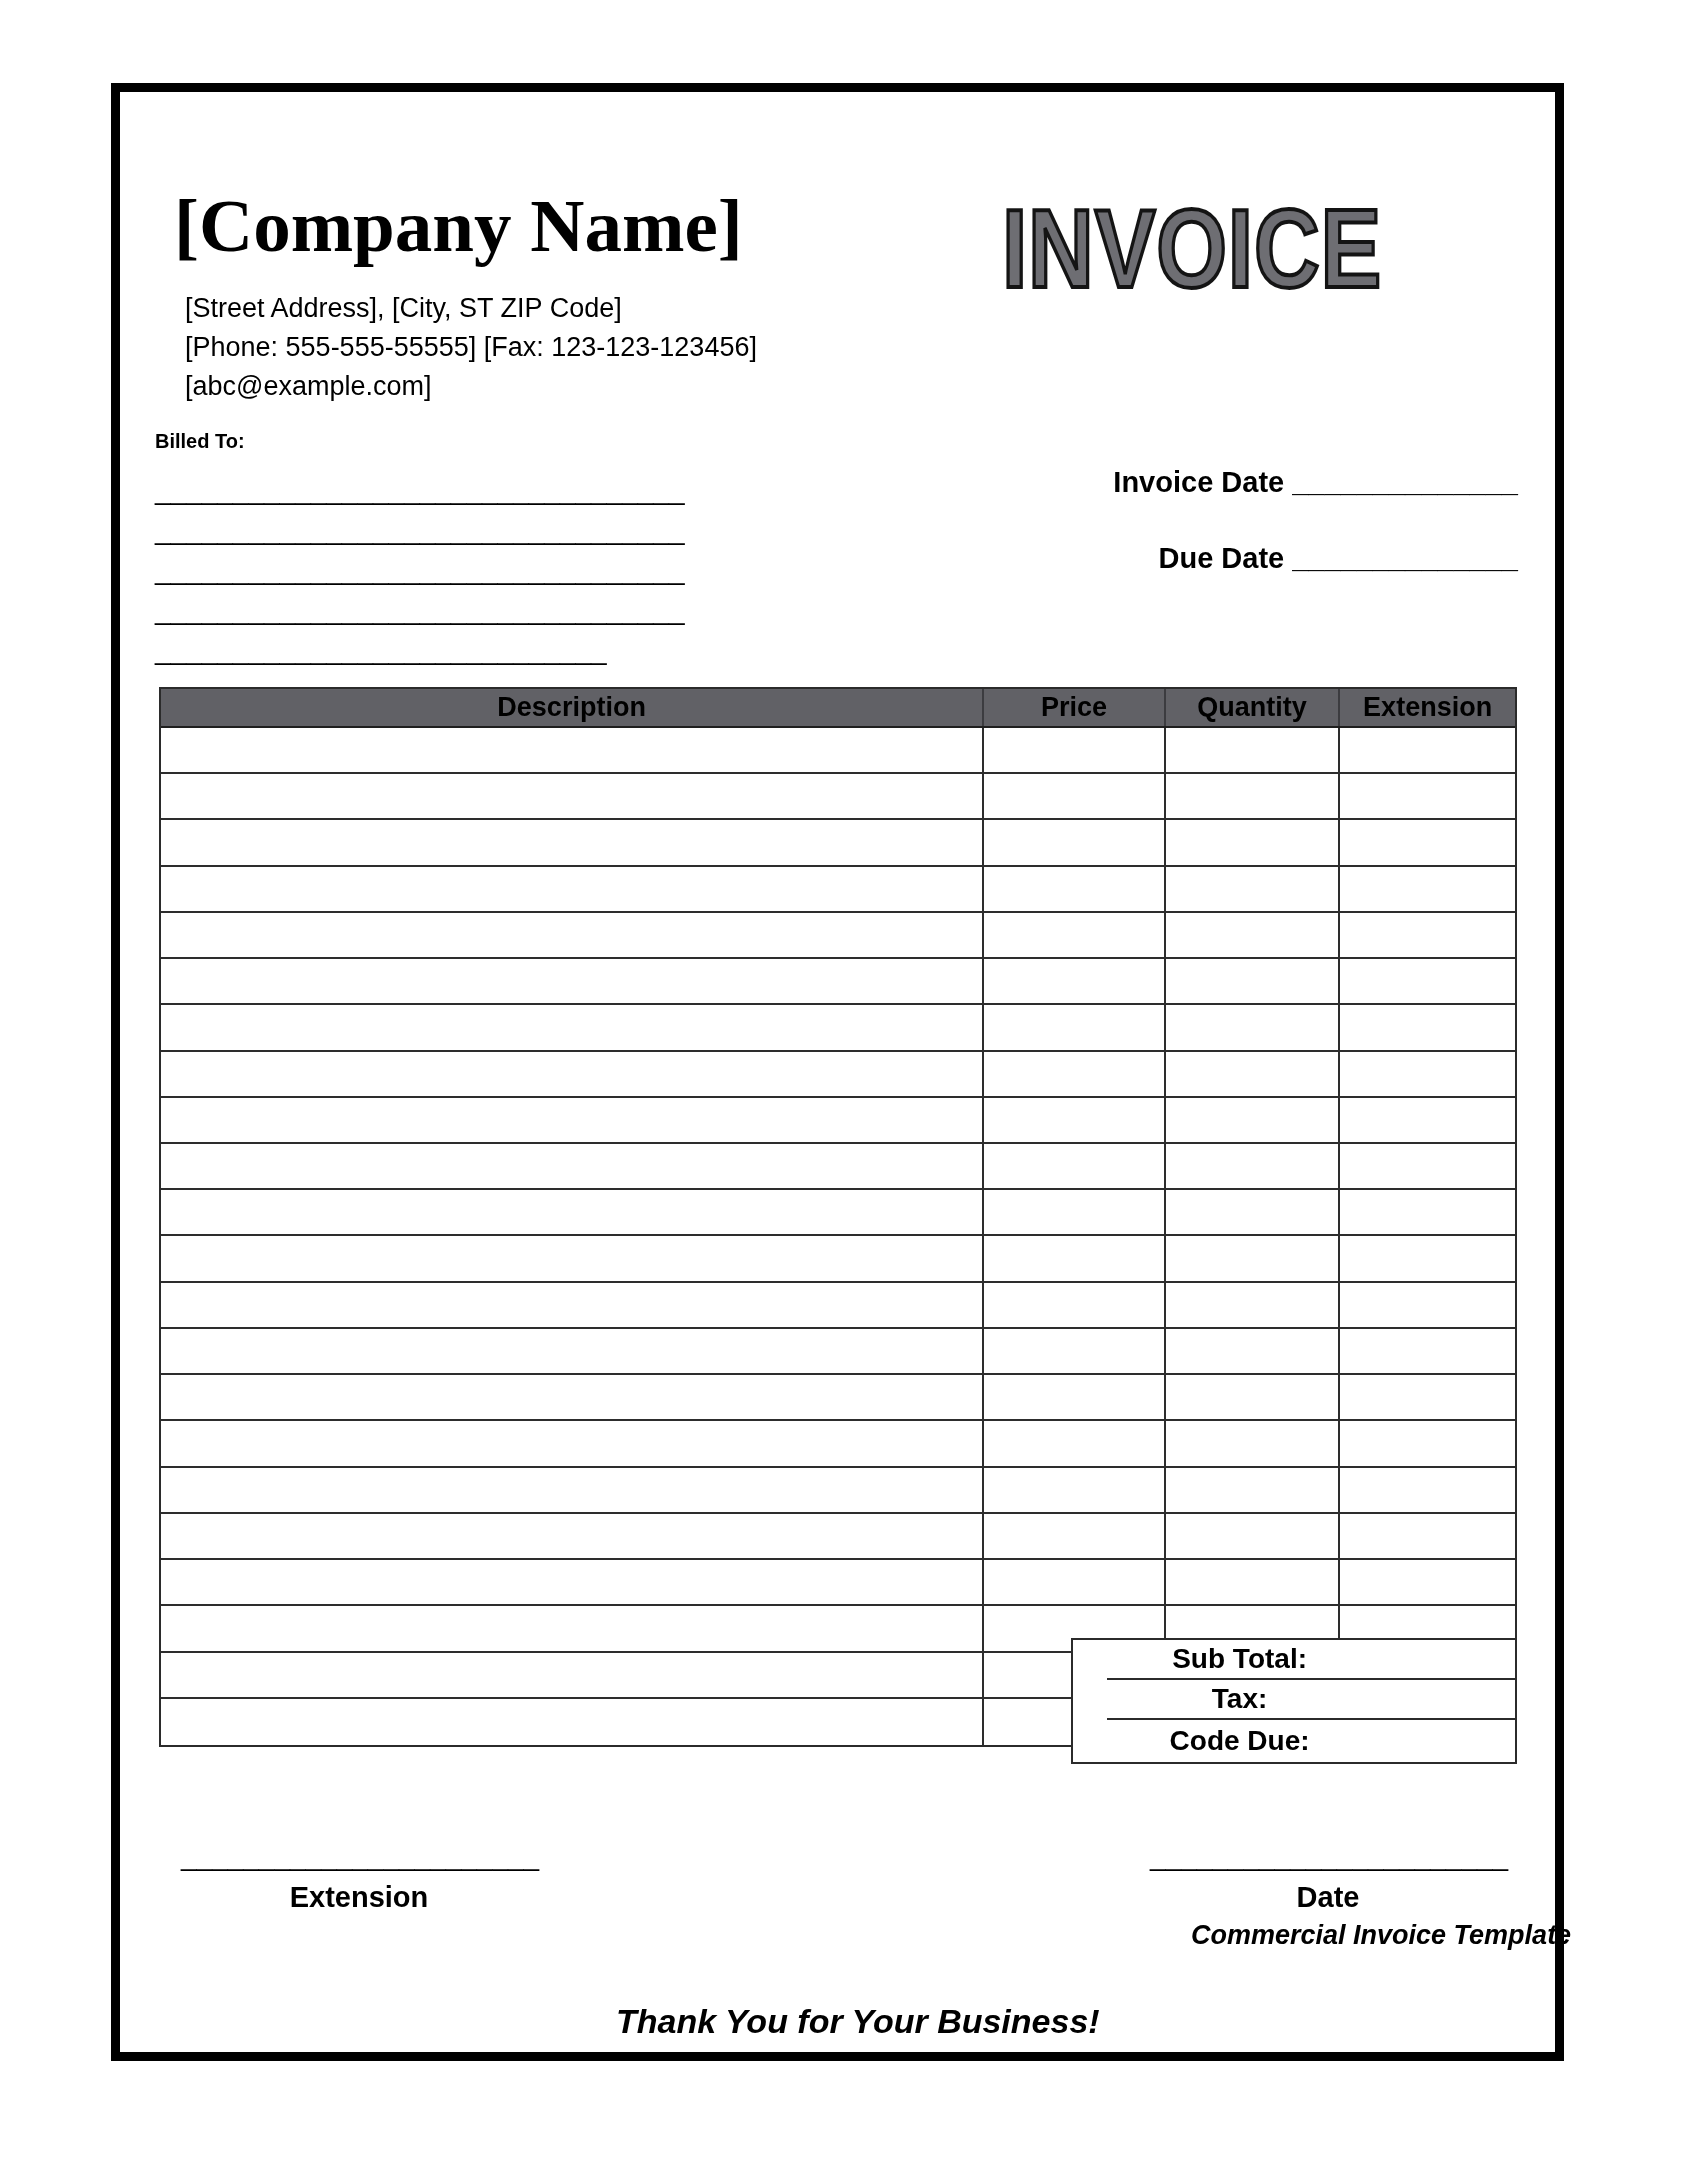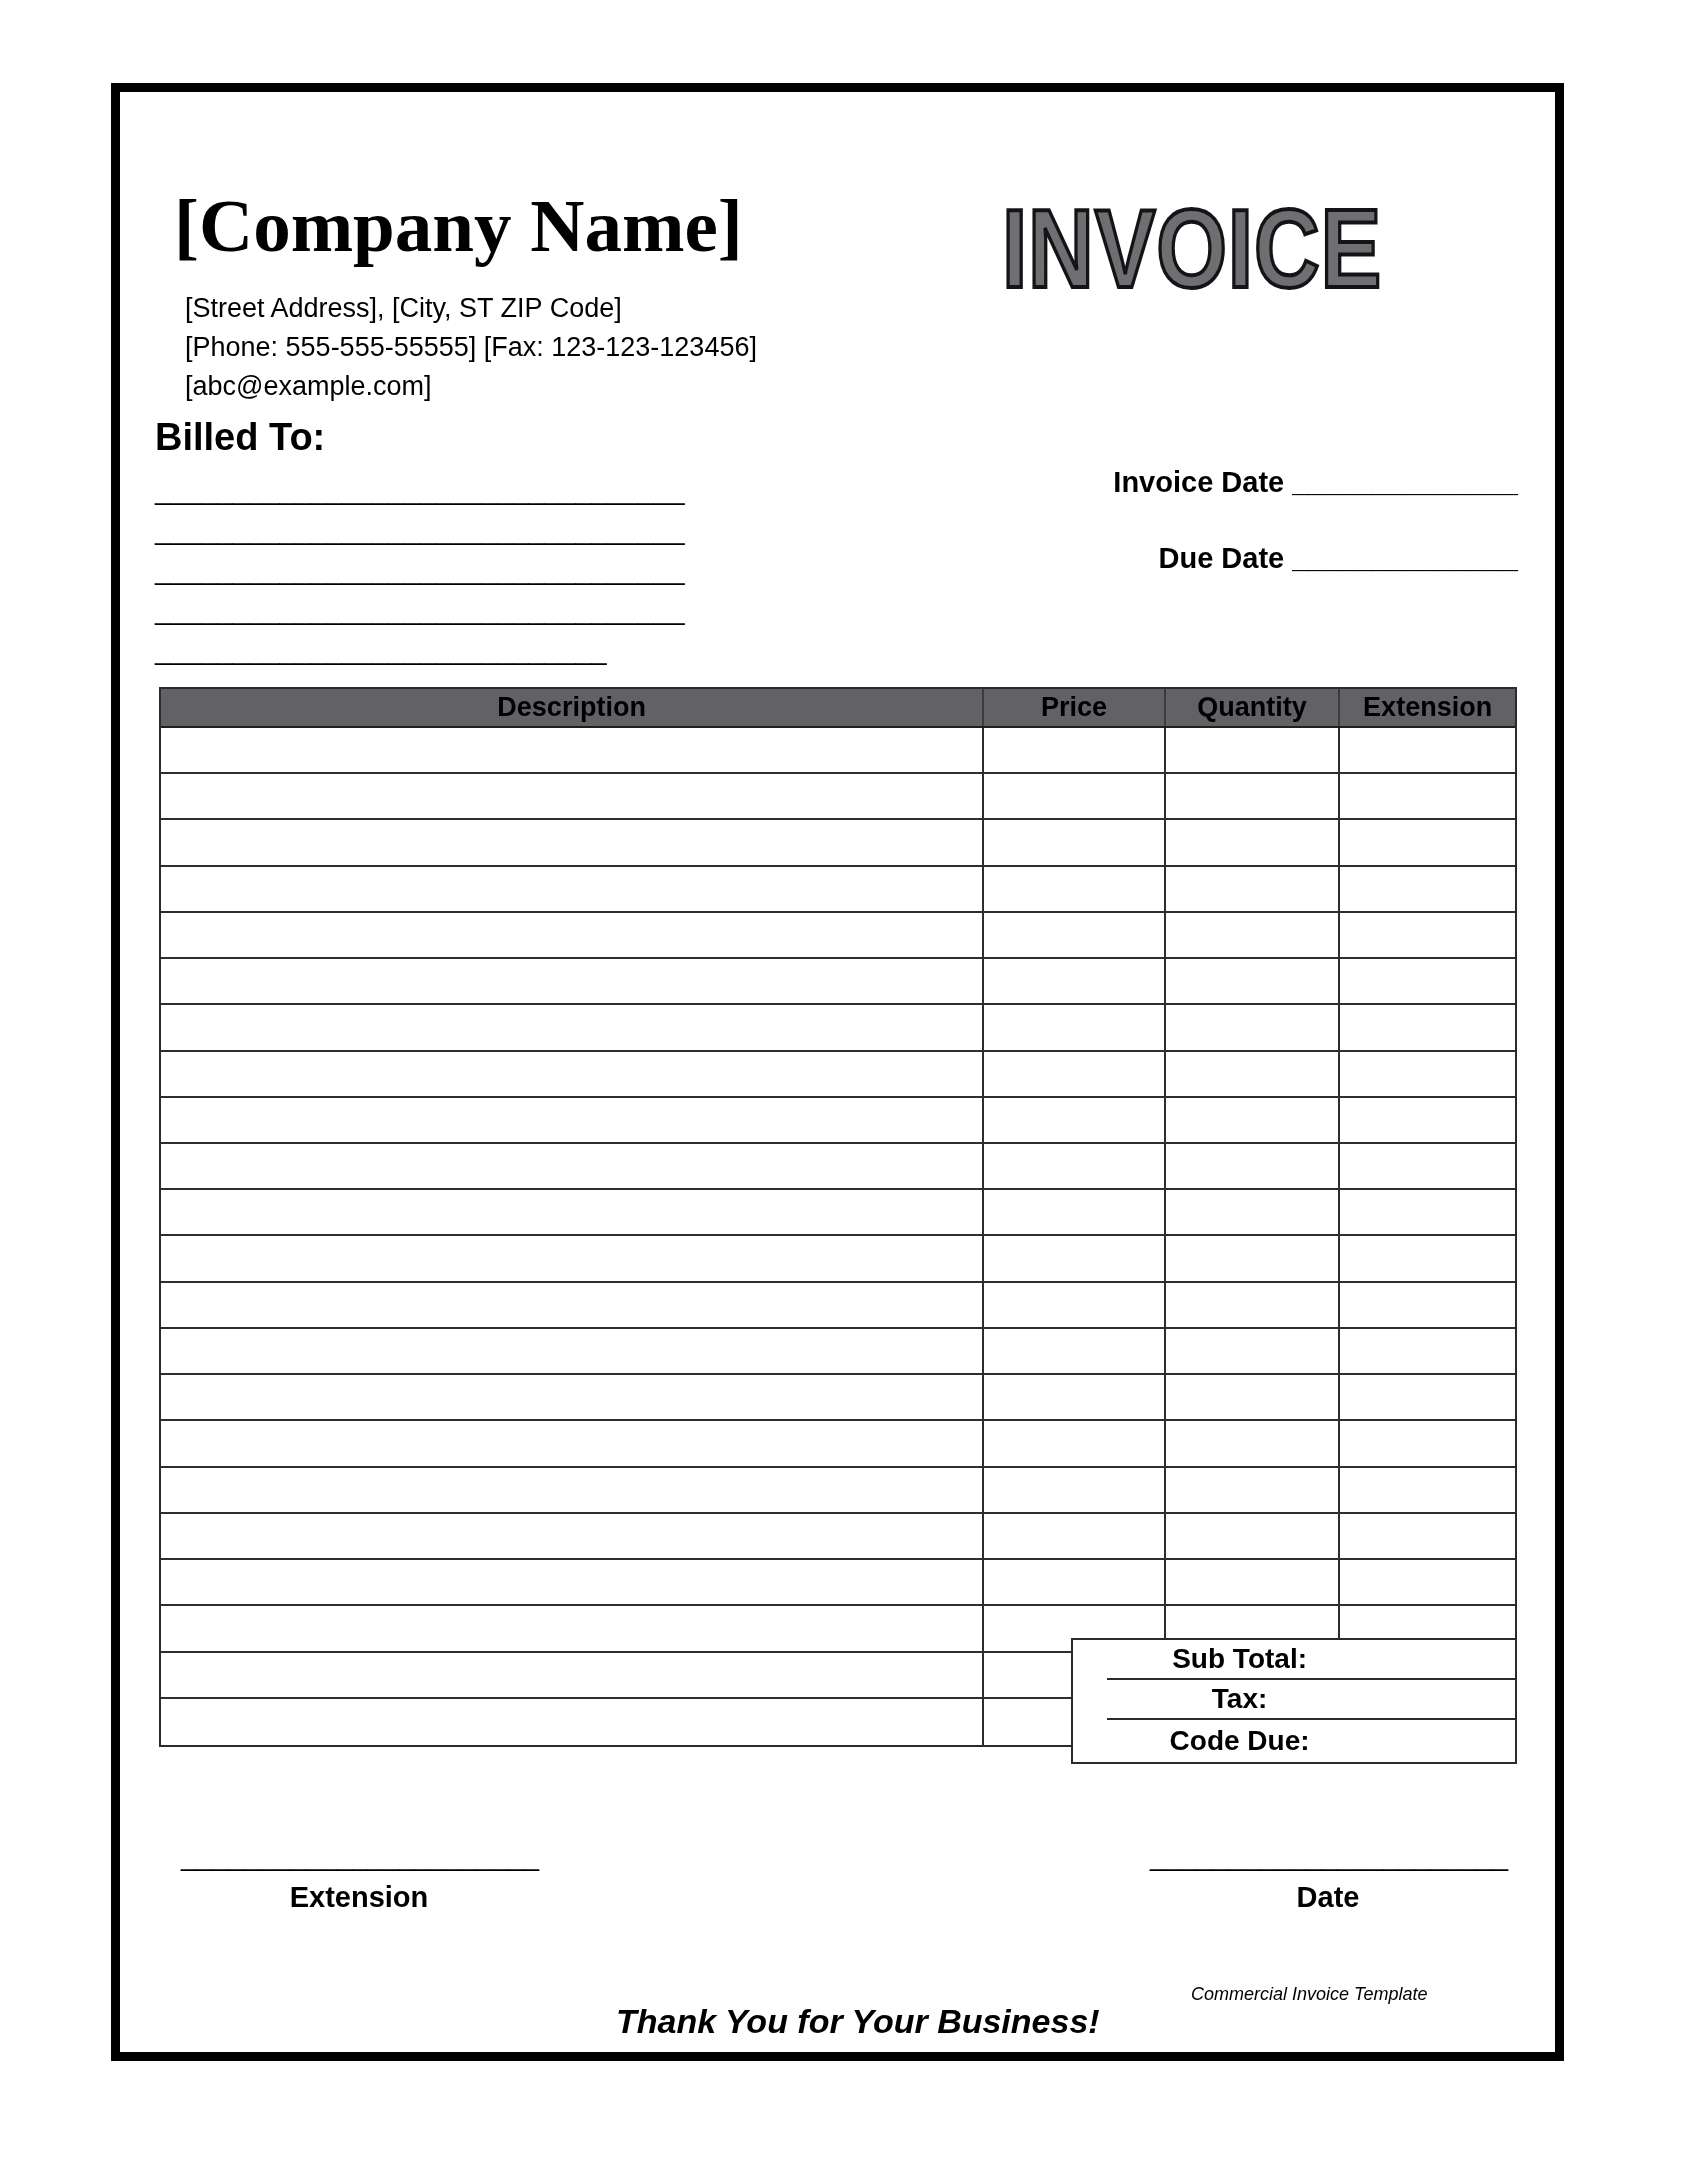--- a/index.html
+++ b/index.html
@@ -21,21 +21,21 @@
     position:absolute;left:185px;top:289px;font-size:27px;line-height:39px;white-space:nowrap;
   }
   .invoice-title{
     position:absolute;left:1002px;top:194px;
     font-size:111px;font-weight:bold;line-height:1;letter-spacing:1px;
     color:var(--invoice-fill,#6e6e73);
     -webkit-text-stroke:4px #141414;
     transform:scaleX(0.82);transform-origin:left top;white-space:nowrap;
   }
   .billed-to-label{
-    position:absolute;left:155px;top:416px;font-size:38px;font-weight:bold;
+    position:absolute;left:155px;top:430px;font-size:20px;font-weight:bold;
   }
   .billed-to-lines{
     position:absolute;left:155px;top:470px;font-size:28px;line-height:40px;white-space:nowrap;
   }
   .blank-line{white-space:nowrap;letter-spacing:0;}
   .meta{
     position:absolute;left:941px;top:465px;width:577px;text-align:right;
     font-size:29px;font-weight:bold;
   }
   .meta-row{height:76px;line-height:34px;white-space:nowrap;}
@@ -79,22 +79,22 @@
   .total-value{flex:1;}
   .sig-block{position:absolute;left:181px;top:1839px;width:356px;text-align:center;}
   .date-block{position:absolute;left:1150px;top:1839px;width:356px;text-align:center;}
   .sig-block .blank-line,.date-block .blank-line{font-size:28px;line-height:34px;}
   .under-label{font-size:29px;font-weight:bold;margin-top:8px;}
   .footer-thanks{
     position:absolute;left:616px;top:2002px;
     font-size:34px;font-weight:bold;font-style:italic;white-space:nowrap;
   }
   .footer-template{
-    position:absolute;left:1191px;top:1984px;
-    font-size:18px;font-weight:normal;font-style:italic;white-space:nowrap;
+    position:absolute;left:1191px;top:1920px;
+    font-size:27px;font-weight:bold;font-style:italic;white-space:nowrap;
   }
 </style>
 </head>
 <body>
 
 <div class="page">
   <div class="page-border"></div>
 
   <div class="company-name">[Company Name]</div>
 

